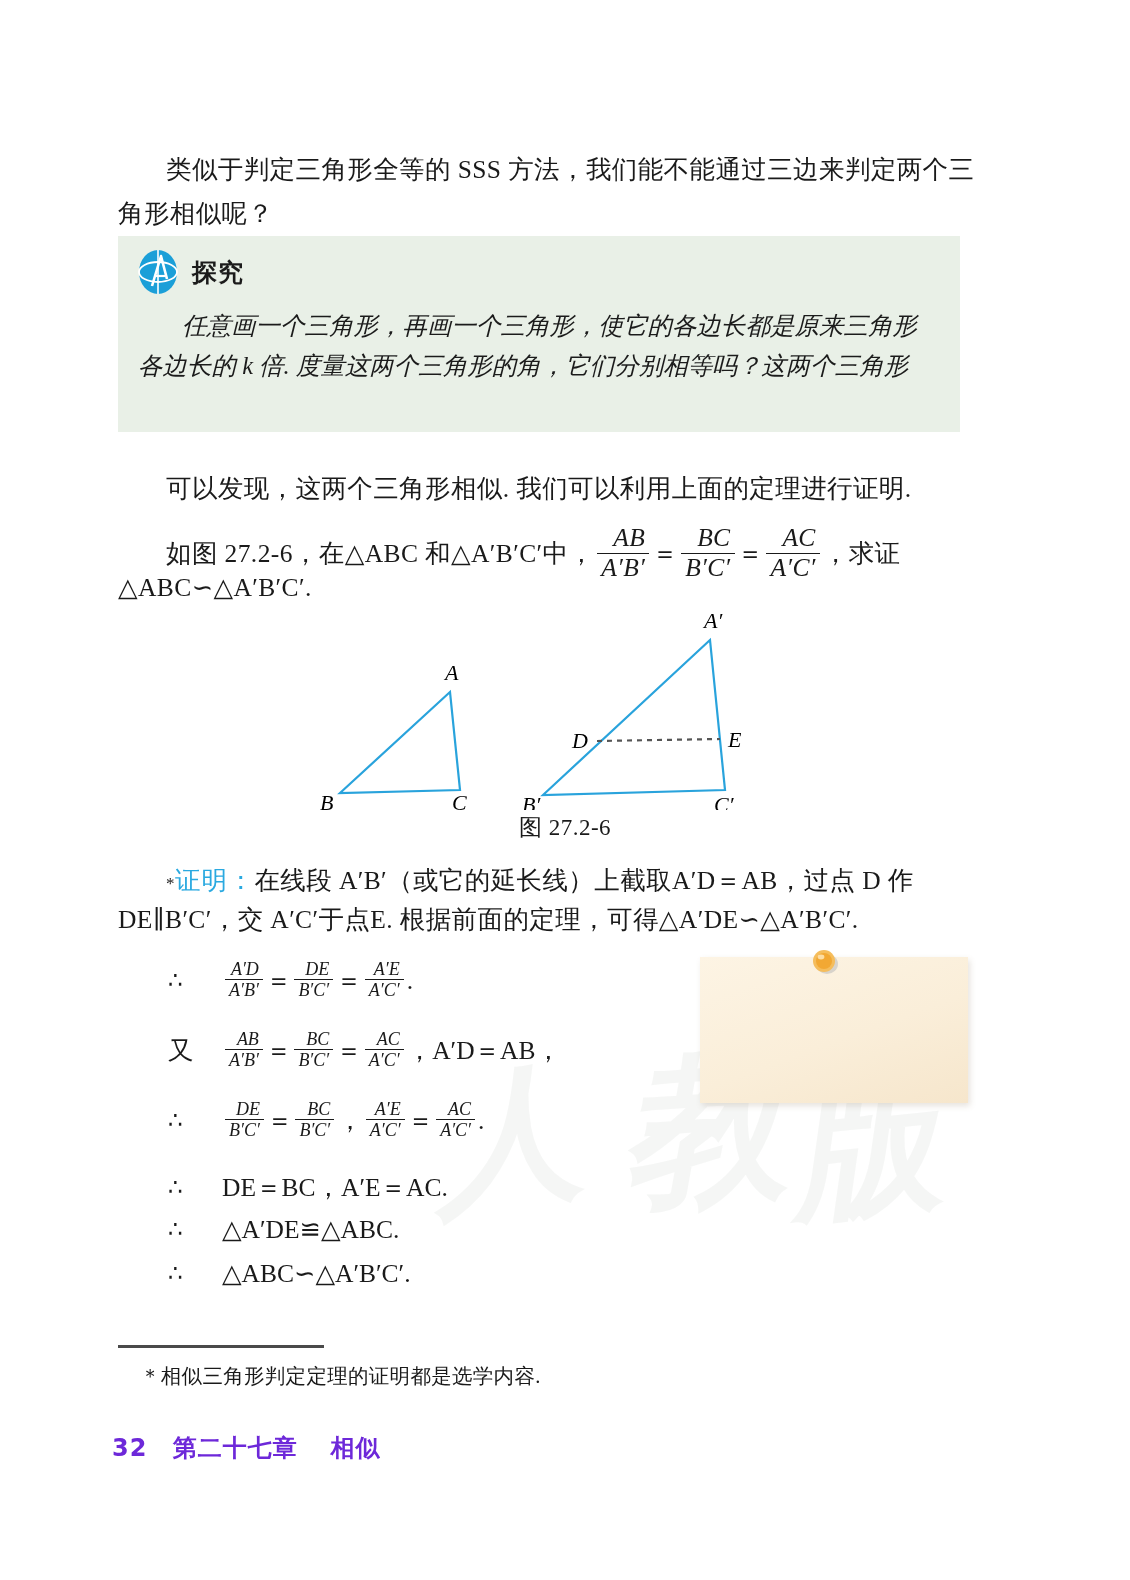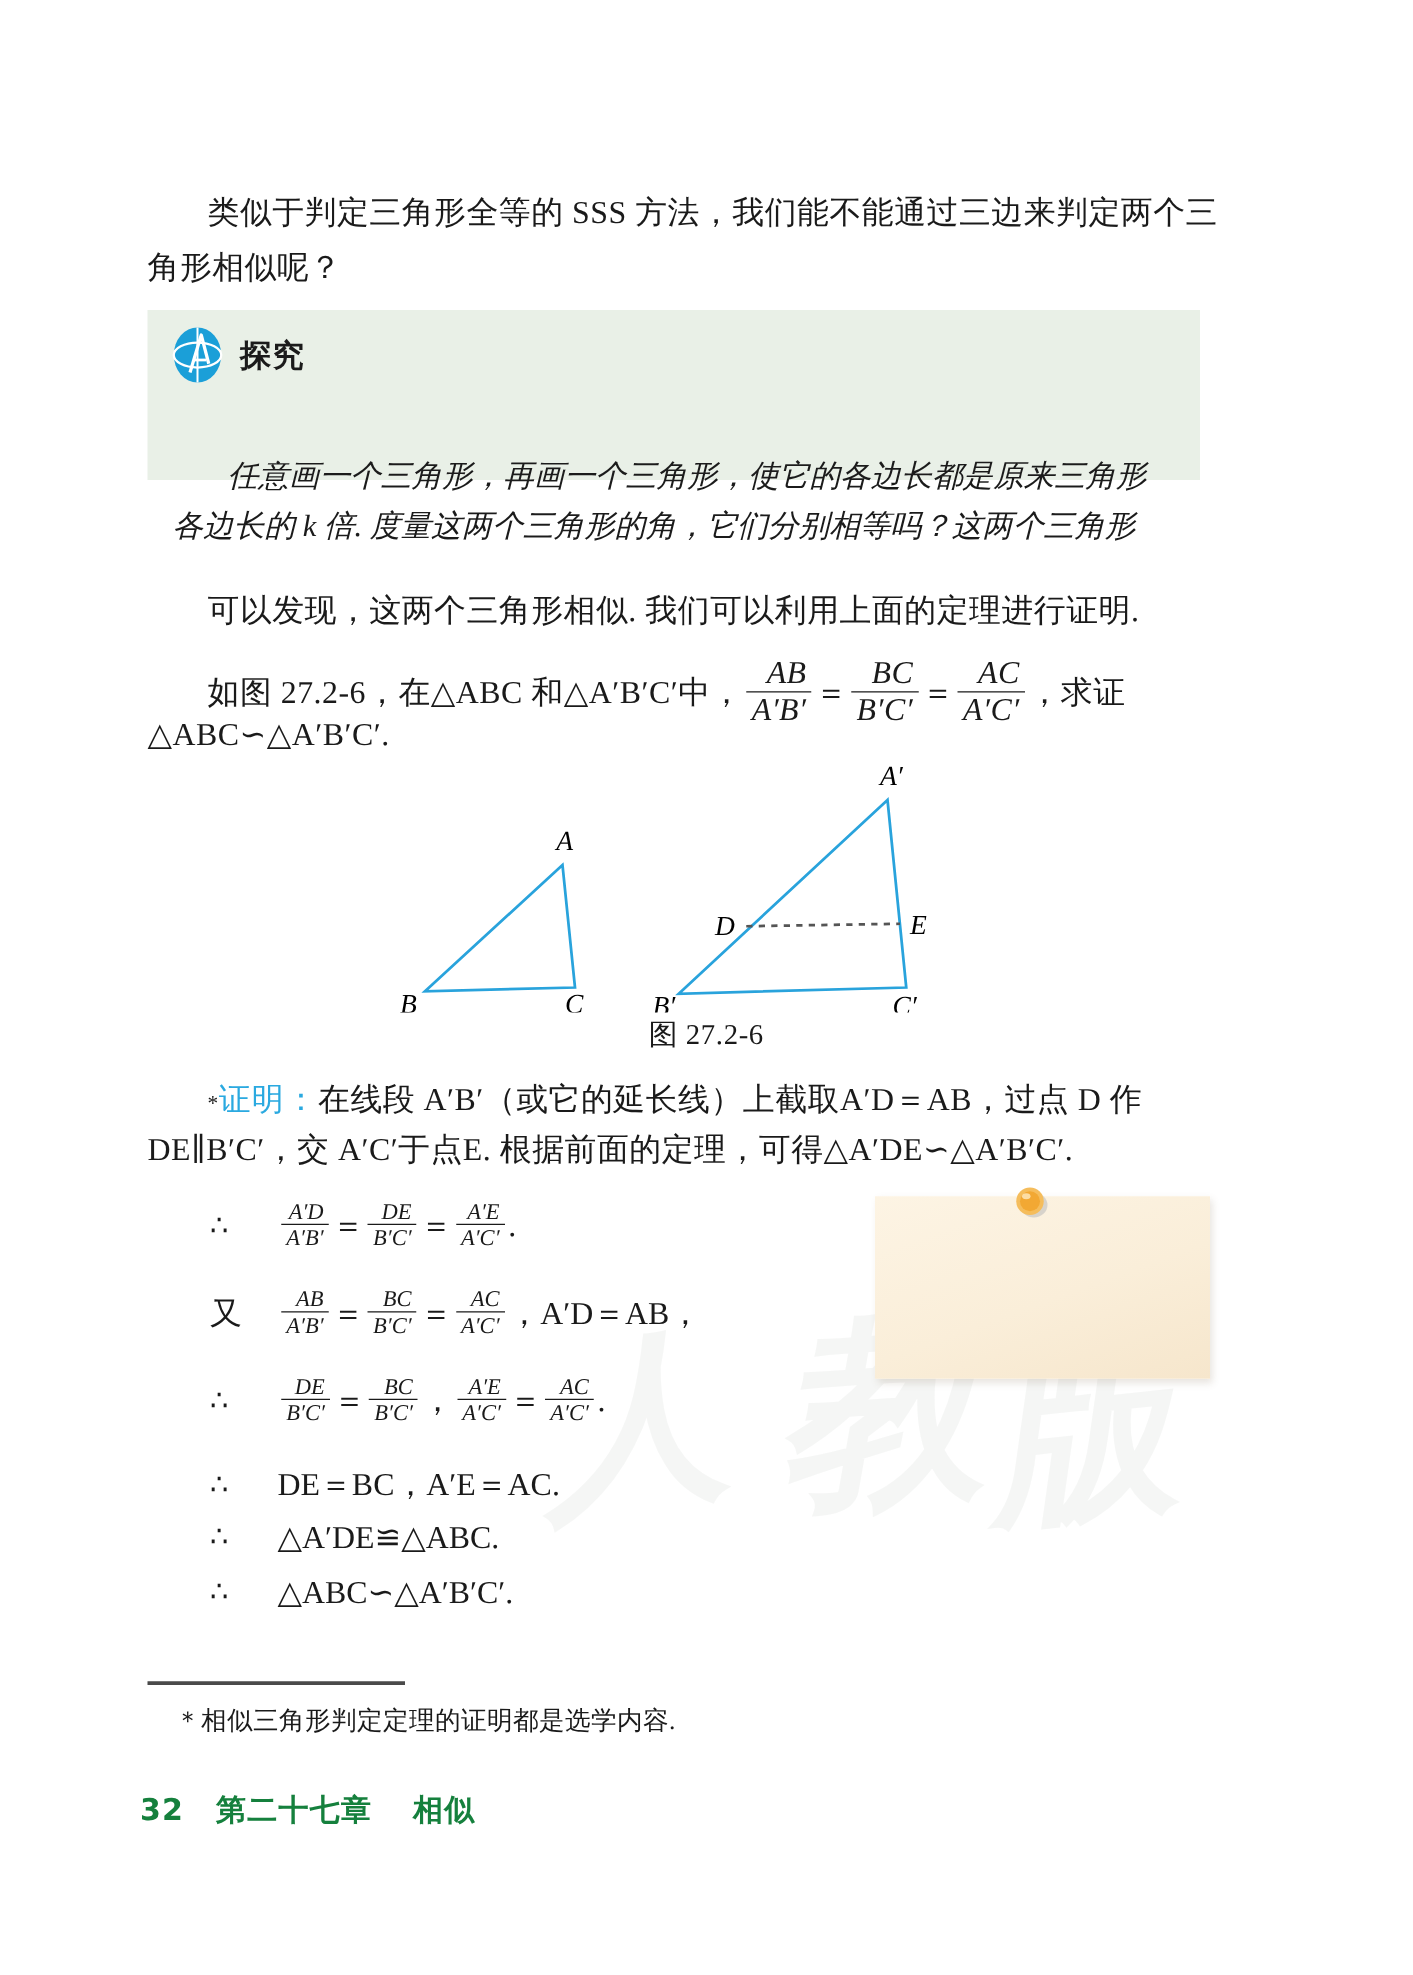--- a/index.html
+++ b/index.html
@@ -47,23 +47,23 @@
     white-space: nowrap;
   }
 
   .cn { font-family: "Liberation Serif", "DejaVu Serif", serif; }
   .mi { font-style: italic; font-family: "Liberation Serif", serif; }
 
   
   .explore-box {
     position: absolute;
     left: 118px;
-    top: 248px;
+    top: 236px;
     width: 842px;
-    height: 136px;
+    height: 196px;
     background: #e9f0e7;
   }
   .explore-head {
     position: absolute;
     left: 18px;
     top: 12px;
     display: flex;
     align-items: center;
     gap: 12px;
   }
@@ -182,21 +182,21 @@
     letter-spacing: .3px;
     white-space: nowrap;
   }
   .page-footer {
     position: absolute;
     left: 112px;
     top: 1432px;
     font-size: 24px;
     font-family: "DejaVu Sans", sans-serif;
     font-weight: 600;
-    color: #15803d;
+    color: #6d28d9;
     letter-spacing: 1px;
     white-space: nowrap;
   }
   .page-footer .num { margin-right: 16px; }
   .page-footer .sep { display: inline-block; width: 14px; }
   .sup { font-size: 17px; vertical-align: super; }
   .blue { color: #2aa9e0; font-weight: 400; font-family: "DejaVu Sans", sans-serif; letter-spacing: 1px;}
 </style>
 </head>
 <body>
@@ -217,21 +217,21 @@
       <svg class="explore-icon" viewBox="0 0 44 48">
         <ellipse cx="22" cy="24" rx="19" ry="22" fill="#1b9fd8"></ellipse>
         <ellipse cx="22" cy="24" rx="19" ry="10" fill="none" stroke="#ffffff" stroke-width="1.8"></ellipse>
         <line x1="22" y1="2" x2="22" y2="46" stroke="#ffffff" stroke-width="1.6"></line>
         <path d="M16 38 L25 8 L31 31" fill="none" stroke="#ffffff" stroke-width="2.6" stroke-linejoin="round"></path>
         <line x1="19" y1="28" x2="29" y2="28" stroke="#ffffff" stroke-width="2.2"></line>
       </svg>
       <span class="explore-title">探究</span>
     </div>
     <div class="explore-body">
-      <span class="ln" style="padding-left:44px;margin-top:44px;">任意画一个三角形，再画一个三角形，使它的各边长都是原来三角形</span>
+      <span class="ln" style="padding-left:44px;">任意画一个三角形，再画一个三角形，使它的各边长都是原来三角形</span>
       <span class="ln">各边长的 k 倍. 度量这两个三角形的角，它们分别相等吗？这两个三角形</span>
     </div>
   </div>
 
   <div class="para cn" style="left:166px; top:467px;">可以发现，这两个三角形相似. 我们可以利用上面的定理进行证明.</div>
 
   <div class="para cn" style="left:166px; top:513px; display:flex; align-items:center;">
     <span>如图 27.2-6，在△ABC 和△A′B′C′中，</span>
     <span class="frac">
       <span class="num mi">AB</span>

